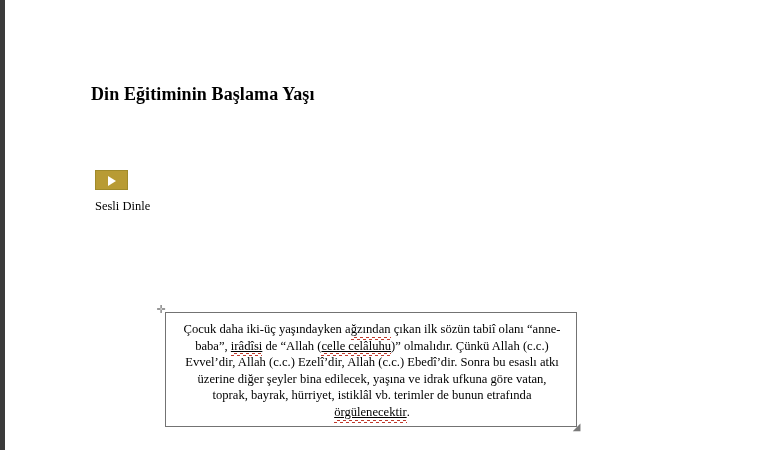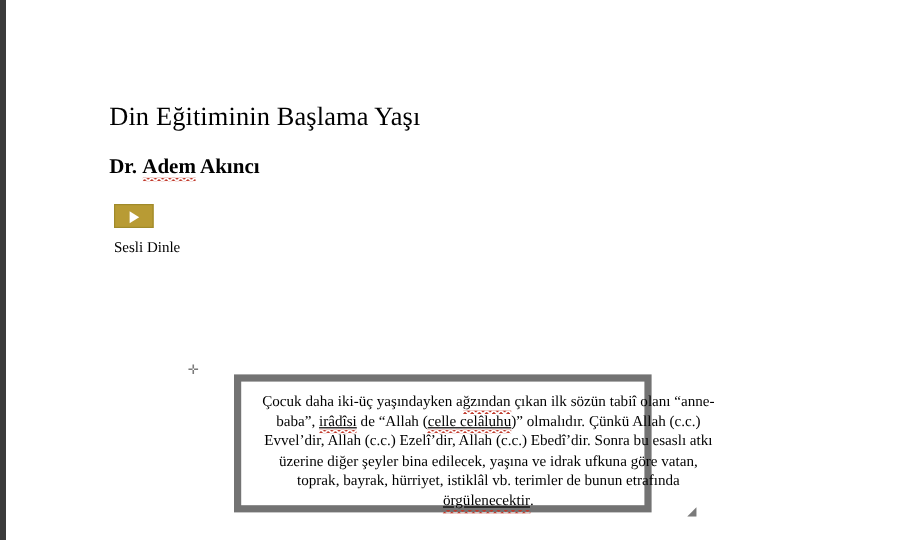--- a/index.html
+++ b/index.html
@@ -28,22 +28,22 @@
     left: 5px;
     top: 0;
     width: 755px;
     height: 450px;
     background: #ffffff;
   }
   #doc-title {
     position: absolute;
     left: 86px;
     top: 84px;
-    font-size: 22px;
-    font-weight: normal;
+    font-size: 18px;
+    font-weight: bold;
     color: #000000;
     letter-spacing: 0.1px;
     white-space: nowrap;
   }
   #doc-author {
     position: absolute;
     left: 86px;
     top: 128px;
     font-size: 17.5px;
     font-weight: bold;
@@ -96,26 +96,25 @@
     font-size: 12.5px;
     color: #000000;
     white-space: nowrap;
     text-align: center;
   }
   
   #textbox {
     position: absolute;
     left: 160px;
     top: 312px;
-    width: 348px;
+    width: 412px;
     height: 115px;
-    border: 6px solid #737373;
+    border: 1px solid #737373;
     box-sizing: border-box;
     background: #ffffff;
-    margin-left: 30px;
   }
   #textbox-body {
     position: absolute;
     left: 14px;
     top: 8px;
     width: 384px;
     font-size: 12.6px;
     line-height: 16.6px;
     text-align: center;
     color: #000000;
@@ -151,23 +150,20 @@
 </style>
 </head>
 <body>
 
 <div id="gutter"></div>
 
 <div id="page">
 
   <div id="doc-title">Din Eğitiminin Başlama Yaşı</div>
 
-  <div id="doc-author">
-    <span>Dr. </span><span class="squiggle">Adem</span><span> Akıncı</span>
-  </div>
 
   <div id="play-button">
     <span class="tri"></span>
   </div>
 
   <div id="audio-caption">Sesli Dinle</div>
 
   <div id="move-handle">✛</div>
 
   <div id="textbox">

